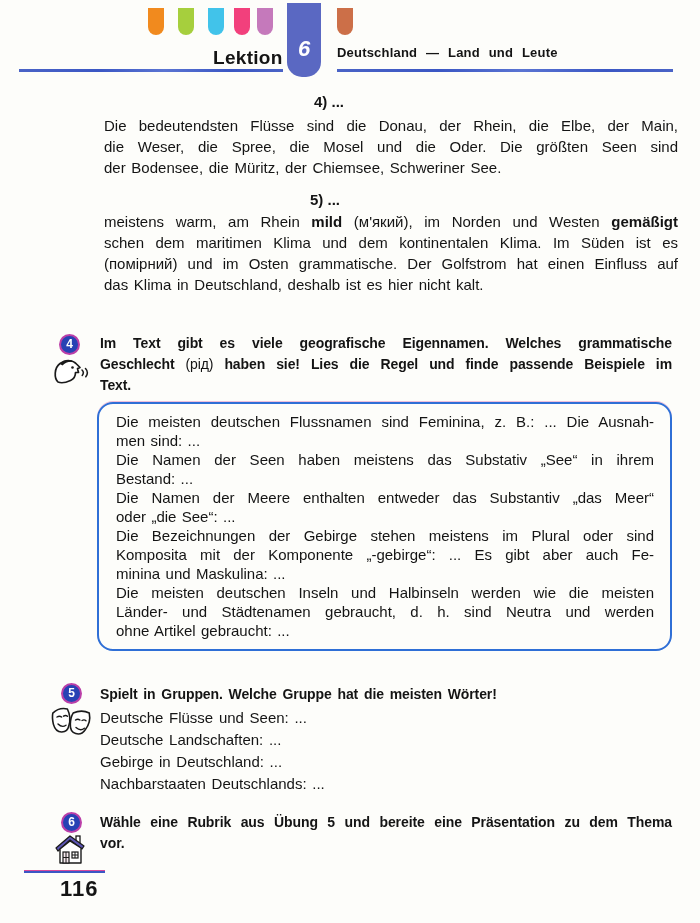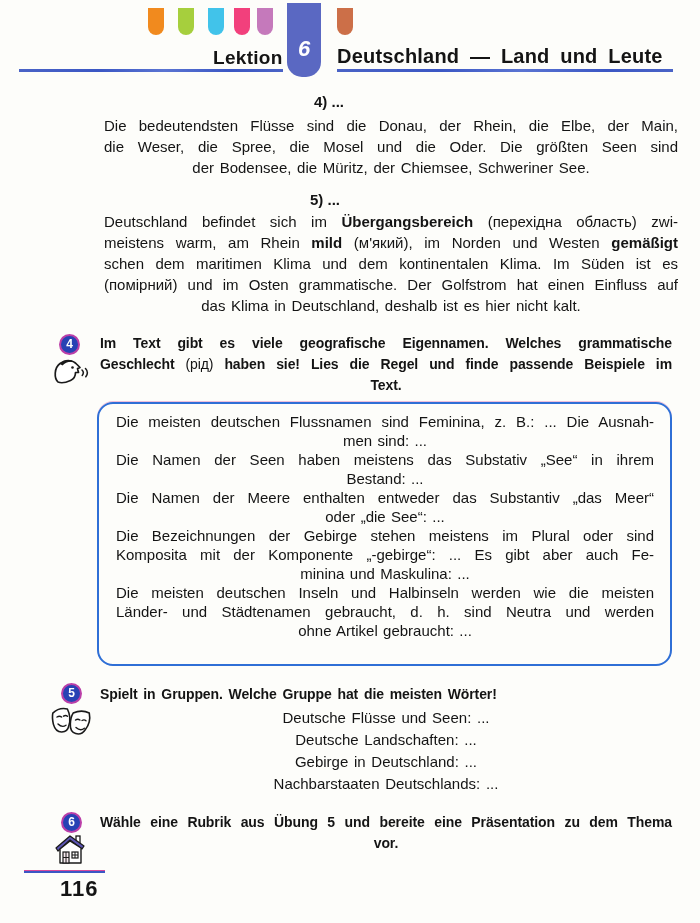--- a/index.html
+++ b/index.html
@@ -9,43 +9,43 @@
     font-family:"Liberation Sans", sans-serif; color:#141414;
   }
   
   .tab{ position:absolute; top:8px; height:27px; width:16px; border-radius:0 0 8px 8px; }
   .tab.big{ top:3px; height:74px; width:34px; border-radius:0 0 15px 15px; }
   .lesson-number{
     position:absolute; left:0; right:0; top:33px; text-align:center;
     color:#ffffff; font-size:22px; font-weight:bold; font-style:italic;
   }
   .lektion-label{ position:absolute; left:213px; top:47px; font-size:19px; font-weight:bold; letter-spacing:.3px; }
-  .page-title{ position:absolute; left:337px; top:45px; font-size:20px; font-weight:bold; word-spacing:5px; letter-spacing:.2px; }
+  .page-title{ position:absolute; left:337px; top:45px; font-size:13px; font-weight:bold; word-spacing:5px; letter-spacing:.2px; }
   .hrule{ position:absolute; top:69px; height:3px;
     background:linear-gradient(90deg,#4a63c6,#3b57c4 30%,#5a74d2 55%,#3b57c4 80%,#4a63c6); }
   .hrule.left{ left:19px; width:264px; }
   .hrule.right{ left:337px; width:336px; }
   
   .sec-head{ position:absolute; font-size:15px; font-weight:bold; }
   .flow{ position:absolute; left:104px; width:574px; font-size:15px; line-height:21px; word-spacing:1.5px; }
-  .jline{ text-align:center; white-space:nowrap; }
+  .jline{ text-align:left; white-space:nowrap; }
   .jline.fill{ white-space:normal; text-align:justify; text-align-last:justify; }
   
   .badge{
     position:absolute; width:17px; height:17px; border-radius:50%;
     border:2px solid var(--badge-ring,#bb3fa8); background:var(--badge-fill,#2742b4);
     color:#fff; font-size:12px; font-weight:bold; text-align:center; line-height:17px;
   }
   .ex-text{ position:absolute; left:100px; width:572px; font-size:14px; font-weight:bold; line-height:21px; letter-spacing:-0.1px; word-spacing:2px; }
   .ex-text .reg{ font-weight:normal; }
   .icon{ position:absolute; }
   
   .rule-box{
     position:absolute; left:97px; top:402px; width:575px; box-sizing:border-box;
-    border:2px solid #2f6fd6; border-radius:16px; padding:8px 16px 24px 17px;
+    border:2px solid #2f6fd6; border-radius:16px; padding:8px 16px 9px 17px;
     font-size:15px; line-height:19px; word-spacing:1.2px;
     box-shadow:0 -1px 0 rgba(216,74,155,.35);
   }
   
   .ex5-items{ position:absolute; left:100px; top:707px; width:572px; font-size:15px; line-height:22px; word-spacing:1.5px; }
   
   .foot-rule{ position:absolute; left:24px; top:870px; width:81px; height:3px;
     background:linear-gradient(#d84a9b 0 1px,#3b57c4 1px 100%); }
   .page-number{ position:absolute; left:60px; top:876px; font-size:22px; font-weight:bold; letter-spacing:1px; }
   svg{ display:block; }
@@ -72,21 +72,20 @@
 
   <div class="sec-head" style="left:314px; top:93px">4) ...</div>
   <div class="flow" style="top:115px">
       <div class="jline fill">Die bedeutendsten Flüsse sind die Donau, der Rhein, die Elbe, der Main,</div>
       <div class="jline fill">die Weser, die Spree, die Mosel und die Oder. Die größten Seen sind</div>
       <div class="jline">der Bodensee, die Müritz, der Chiemsee, Schweriner See.</div>
     </div>
 
   <div class="sec-head" style="left:310px; top:191px">5) ...</div>
   <div class="flow" style="top:211px">
-      <div class="jline fill">Deutschland befindet sich im <b>Übergangsbereich</b> (перехідна область) zwi-</div>
       <div class="jline fill">meistens warm, am Rhein <b>mild</b> (м'який), im Norden und Westen <b>gemäßigt</b></div>
       <div class="jline fill">schen dem maritimen Klima und dem kontinentalen Klima. Im Süden ist es</div>
       <div class="jline fill">(помірний) und im Osten grammatische. Der Golfstrom hat einen Einfluss auf</div>
       <div class="jline">das Klima in Deutschland, deshalb ist es hier nicht kalt.</div>
     </div>
 
   <div class="badge" style="left:59px; top:334px">4</div>
   <div class="icon" style="left:53px; top:355px">
     <svg width="37" height="34" viewBox="0 0 37 34">
       <path d="M5 27 C1 23 1 13 7 8.5 C12 4.5 20 5 23.5 9 L27 12.5 L24.5 13.6 L25.5 17.5 L22.5 17.5 C22.5 21 21 24 17.5 25.5 C13.5 27.3 8.5 28.5 5 27 Z" fill="#fff" stroke="#1a1a1a" stroke-width="1.7" stroke-linejoin="round"></path>

